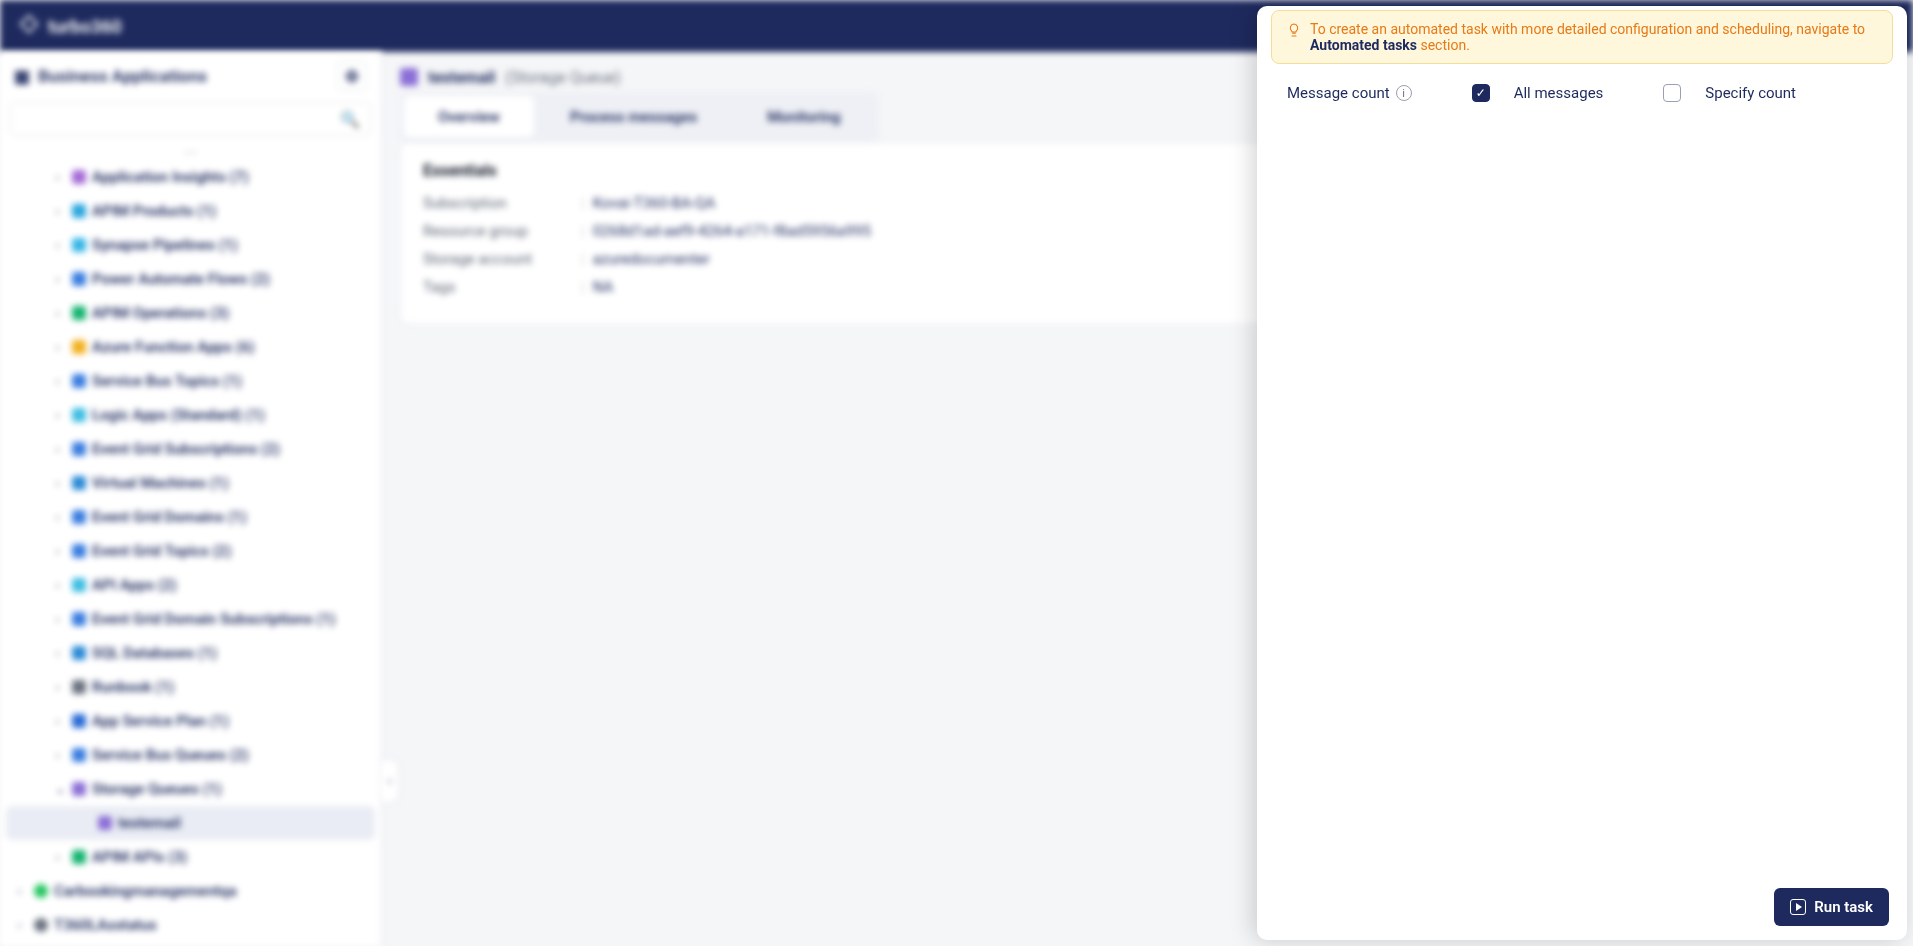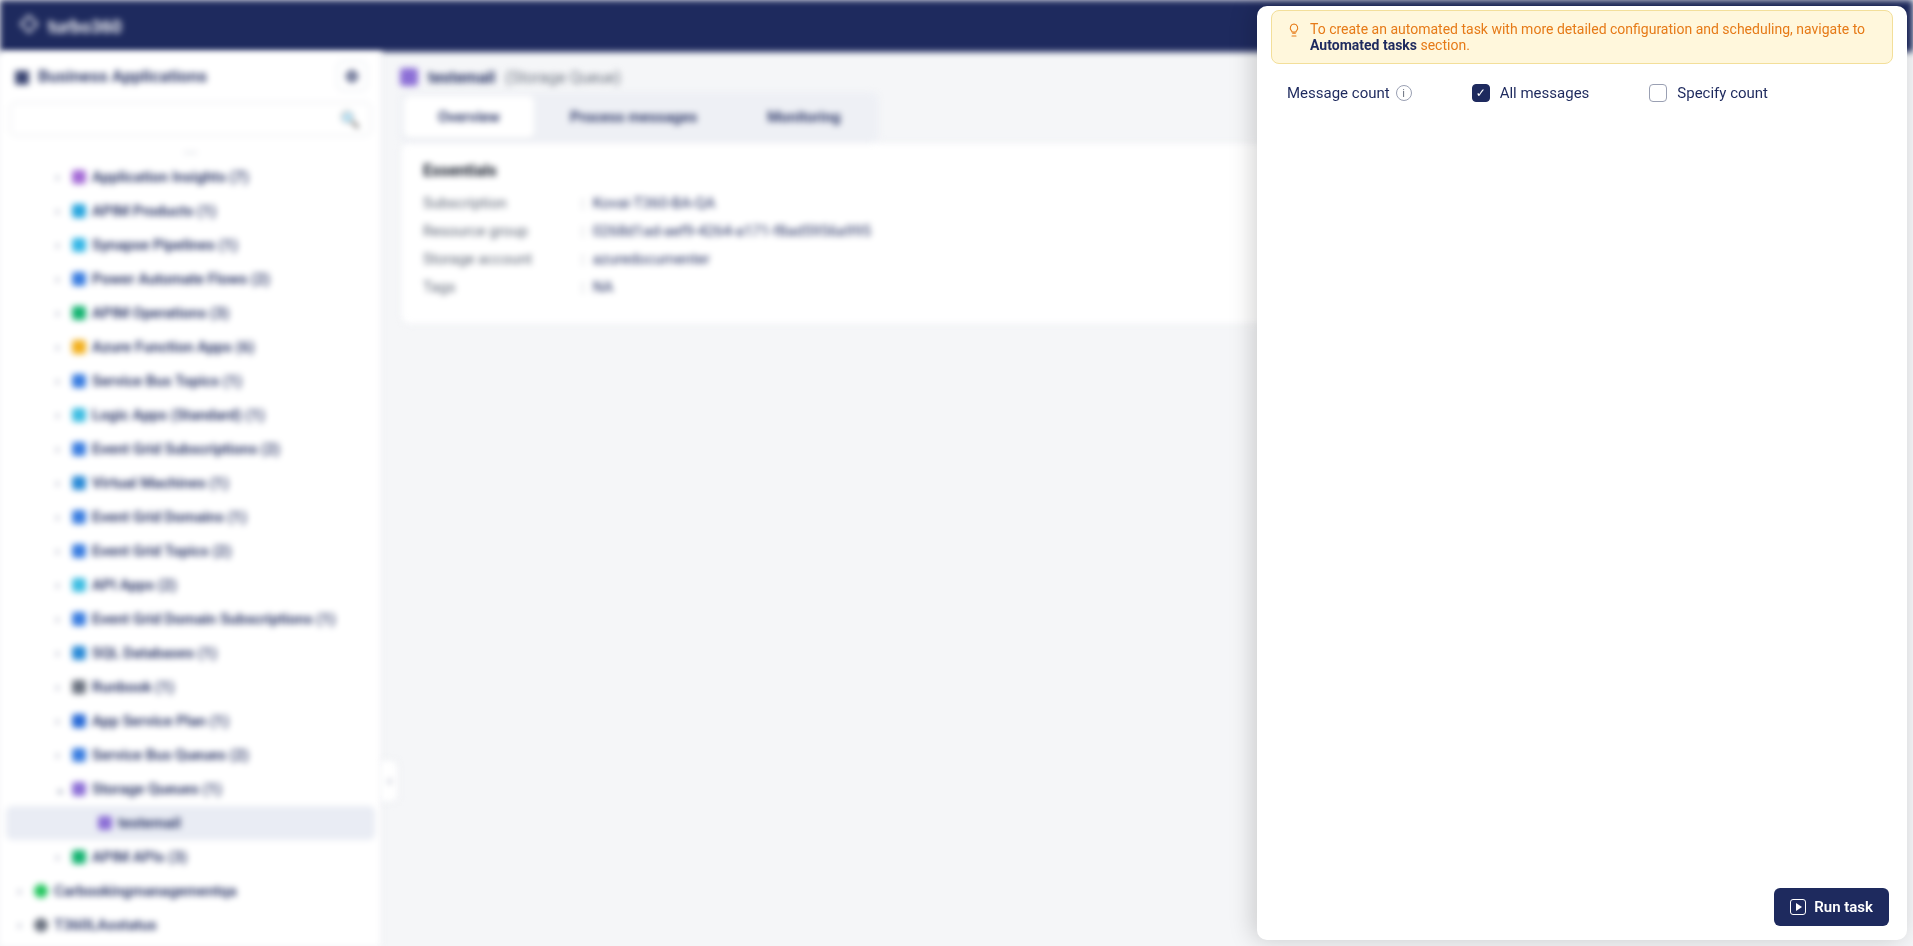--- a/index.html
+++ b/index.html
@@ -56,21 +56,21 @@
   .drawer { position:absolute; top:6px; right:6px; bottom:6px; width:650px; background:#fff; border-radius:10px; box-shadow:-4px 0 24px rgba(0,0,0,.18); display:flex; flex-direction:column; }
   .drawer-head{ padding:14px 20px 10px 20px; display:flex; align-items:center; justify-content:space-between;}
   .drawer-head h2{ font-size:20px; color:#1e2a5e; font-weight:700;}
   .close-x{ width:24px;height:24px;display:flex;align-items:center;justify-content:center;color:#111827;cursor:pointer;font-size:18px;}
   .callout{ margin:4px 14px 14px 14px; background:#fff7dc; border:1px solid #f3df9a; color:#e67a17; border-radius:8px; padding:10px 14px; font-size:14px; display:flex; gap:8px; align-items:flex-start;}
   .callout .bulb{ flex-shrink:0; margin-top:1px;}
   .callout b{ color:#1e2a5e; font-weight:700;}
   .form-row{ display:flex; align-items:center; gap:60px; padding:6px 30px 6px 30px; color:#1e2a5e; font-size:15px;}
   .form-row .label{ display:flex; align-items:center; gap:6px;}
   .info-i{ width:16px;height:16px;border:1px solid #9aa0b3;border-radius:50%;display:inline-flex;align-items:center;justify-content:center;font-size:11px;color:#6b7280;}
-  .chk{ display:flex; align-items:center; gap:10px; cursor:pointer;}
+  .chk{ display:flex; align-items:center; gap:24px; cursor:pointer;}
   .chk .box{ width:18px;height:18px;border:1.5px solid #9aa0b3;border-radius:4px;display:flex;align-items:center;justify-content:center; background:#fff;}
   .chk.checked .box{ background:#1e2a5e; border-color:#1e2a5e; color:#fff;}
   .chk.checked .box::after{ content:"✓"; font-size:12px; line-height:1; color:#fff;}
   .opt-row{ padding:8px 30px; }
   .drawer-footer{ margin-top:auto; padding:14px 18px; display:flex; justify-content:flex-end;}
   .run-btn{ background:#1e2a5e; color:#fff; border:none; border-radius:6px; padding:10px 16px; font-size:15px; font-weight:600; display:flex; gap:8px; align-items:center; cursor:pointer;}
   .play-outer{border:1.5px solid #fff;border-radius:3px;width:16px;height:16px;display:flex;align-items:center;justify-content:center;}
   .play-outer .tri{width:0;height:0;border-left:6px solid #fff;border-top:4px solid transparent;border-bottom:4px solid transparent;margin-left:2px;}
 
   .collapse-handle{ position:absolute; left:-1px; top:50%; transform:translateY(260px); width:18px;height:44px;background:#fff;border:1px solid #e2e4ea;border-left:none;border-radius:0 8px 8px 0;display:flex;align-items:center;justify-content:center;color:#1e2a5e;font-size:12px;}

